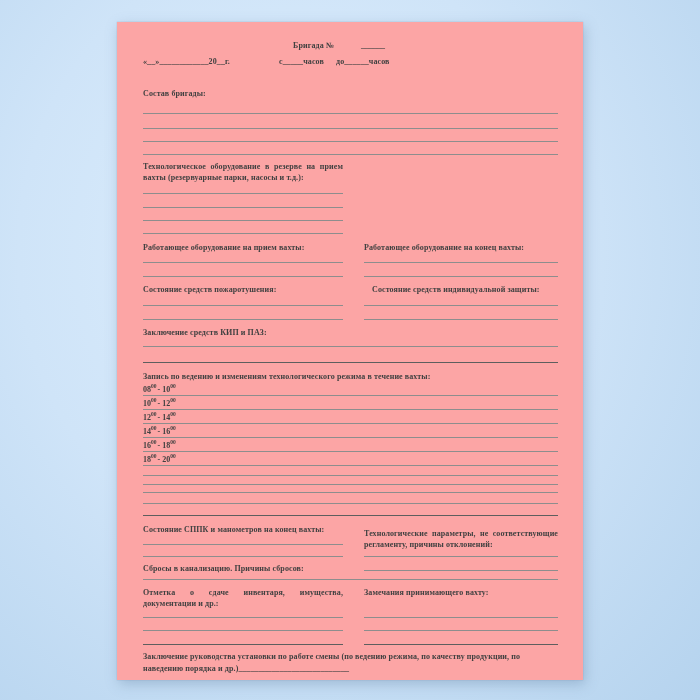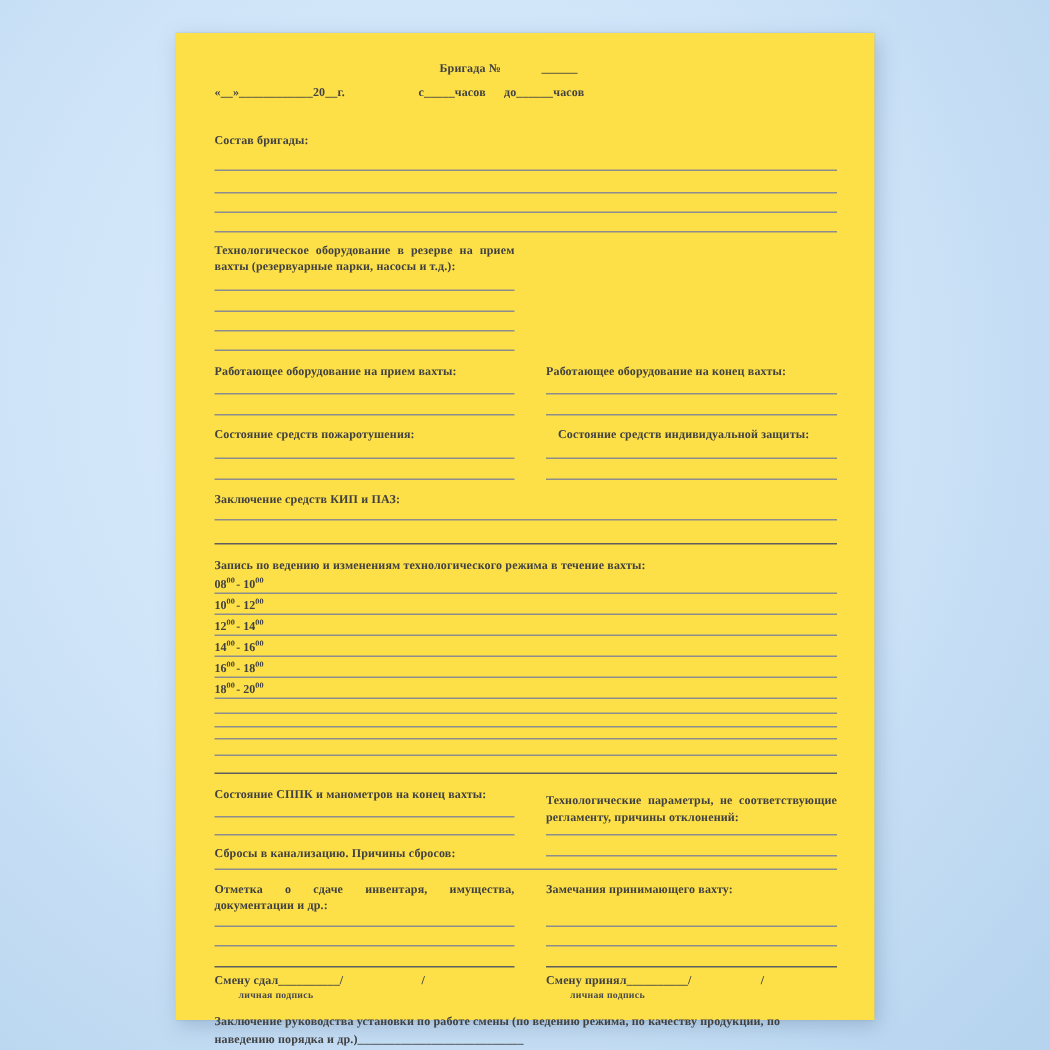--- a/index.html
+++ b/index.html
@@ -3,21 +3,21 @@
 <meta charset="utf-8">
 <style>
   html,body{margin:0;padding:0;}
   body{
     width:700px;height:700px;position:relative;overflow:hidden;
     background:radial-gradient(ellipse at 42% 36%, #ddeefd 0%, #cfe4f8 48%, #b5d3ee 100%);
     font-family:"Liberation Serif", serif;
   }
   .paper{
     position:absolute;left:117px;top:22px;width:466px;height:658px;
-    background:#fde047;box-sizing:border-box;padding:18px 25px 0 26px;
+    background:#fca5a5;box-sizing:border-box;padding:18px 25px 0 26px;
     box-shadow:0 0 1px rgba(110,135,160,.55), 2px 4px 12px rgba(90,120,155,.35);
   }
   .t{font-size:8px;font-weight:700;color:#414141;line-height:11px;letter-spacing:.1px;}
   .row1{margin-left:150px;height:12px;}
   .row1 .blank{margin-left:25px;letter-spacing:0;}
   .row2{margin-top:4px;height:12px;white-space:nowrap;}
   .row2 .from{margin-left:47px;}
   .row2 .to{margin-left:10px;margin-top:14px;}
   .crew-label{margin-top:20px;height:12px;}
   .rule{border-bottom:1px solid #8d8d8d;}
@@ -161,33 +161,16 @@
     </div>
     <div class="colgap"></div>
     <div class="col-r">
       <div class="t hdr1">Замечания принимающего вахту:</div>
       <div class="rule h19"></div>
       <div class="rule h12"></div>
       <div class="rule h13 dark"></div>
     </div>
   </div>
 
-  <div class="cols mt3">
-    <div class="col-l">
-      <div class="t sig-line">
-        <span>Смену сдал__________/</span>
-        <span class="sig-slash-l">/</span>
-      </div>
-      <div class="mini sig-caption">личная подпись</div>
-    </div>
-    <div class="colgap"></div>
-    <div class="col-r">
-      <div class="t sig-line">
-        <span>Смену принял__________/</span>
-        <span class="sig-slash-r">/</span>
-      </div>
-      <div class="mini sig-caption">личная подпись</div>
-    </div>
-  </div>
 
   <div class="t conclusion">Заключение руководства установки по работе смены (по ведению режима, по качеству продукции, по наведению порядка и др.)___________________________</div>
 
 </div>
 
 </body></html>

